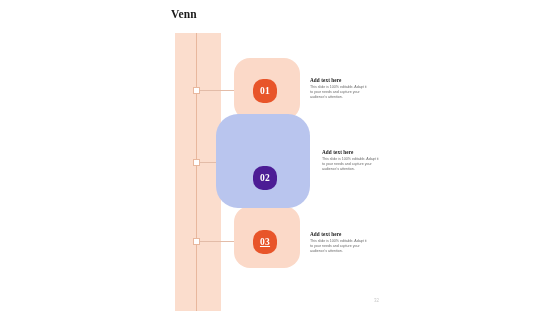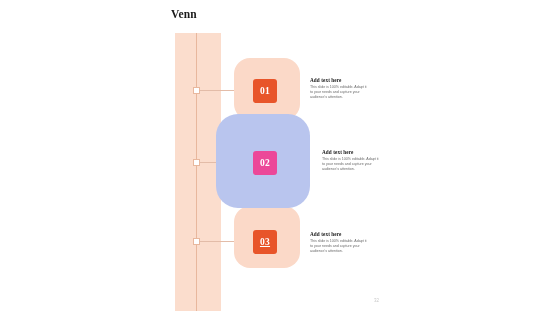--- a/index.html
+++ b/index.html
@@ -121,39 +121,39 @@
     height: 94px;
     background: #b9c5ee;
     border-radius: 22px;
   }
 
   
   .badge {
     position: absolute;
     width: 24px;
     height: 24px;
-    border-radius: 3px;
+    border-radius: 10px;
     display: flex;
     align-items: center;
     justify-content: center;
     font-family: "Liberation Serif", serif;
     font-weight: bold;
     font-size: 9.5px;
     color: #ffffff;
     letter-spacing: 0.3px;
   }
   .badge-1 {
     left: 253px;
     top: 79px;
     background: #e8552a;
   }
   .badge-2 {
     left: 253px;
-    top: 151px;
-    background: #ec4899;
+    top: 166px;
+    background: #4c1d95;
   }
   .badge-3 {
     left: 253px;
     top: 230px;
     background: #e8552a;
     text-decoration: underline;
   }
 
   
   .text-block {

